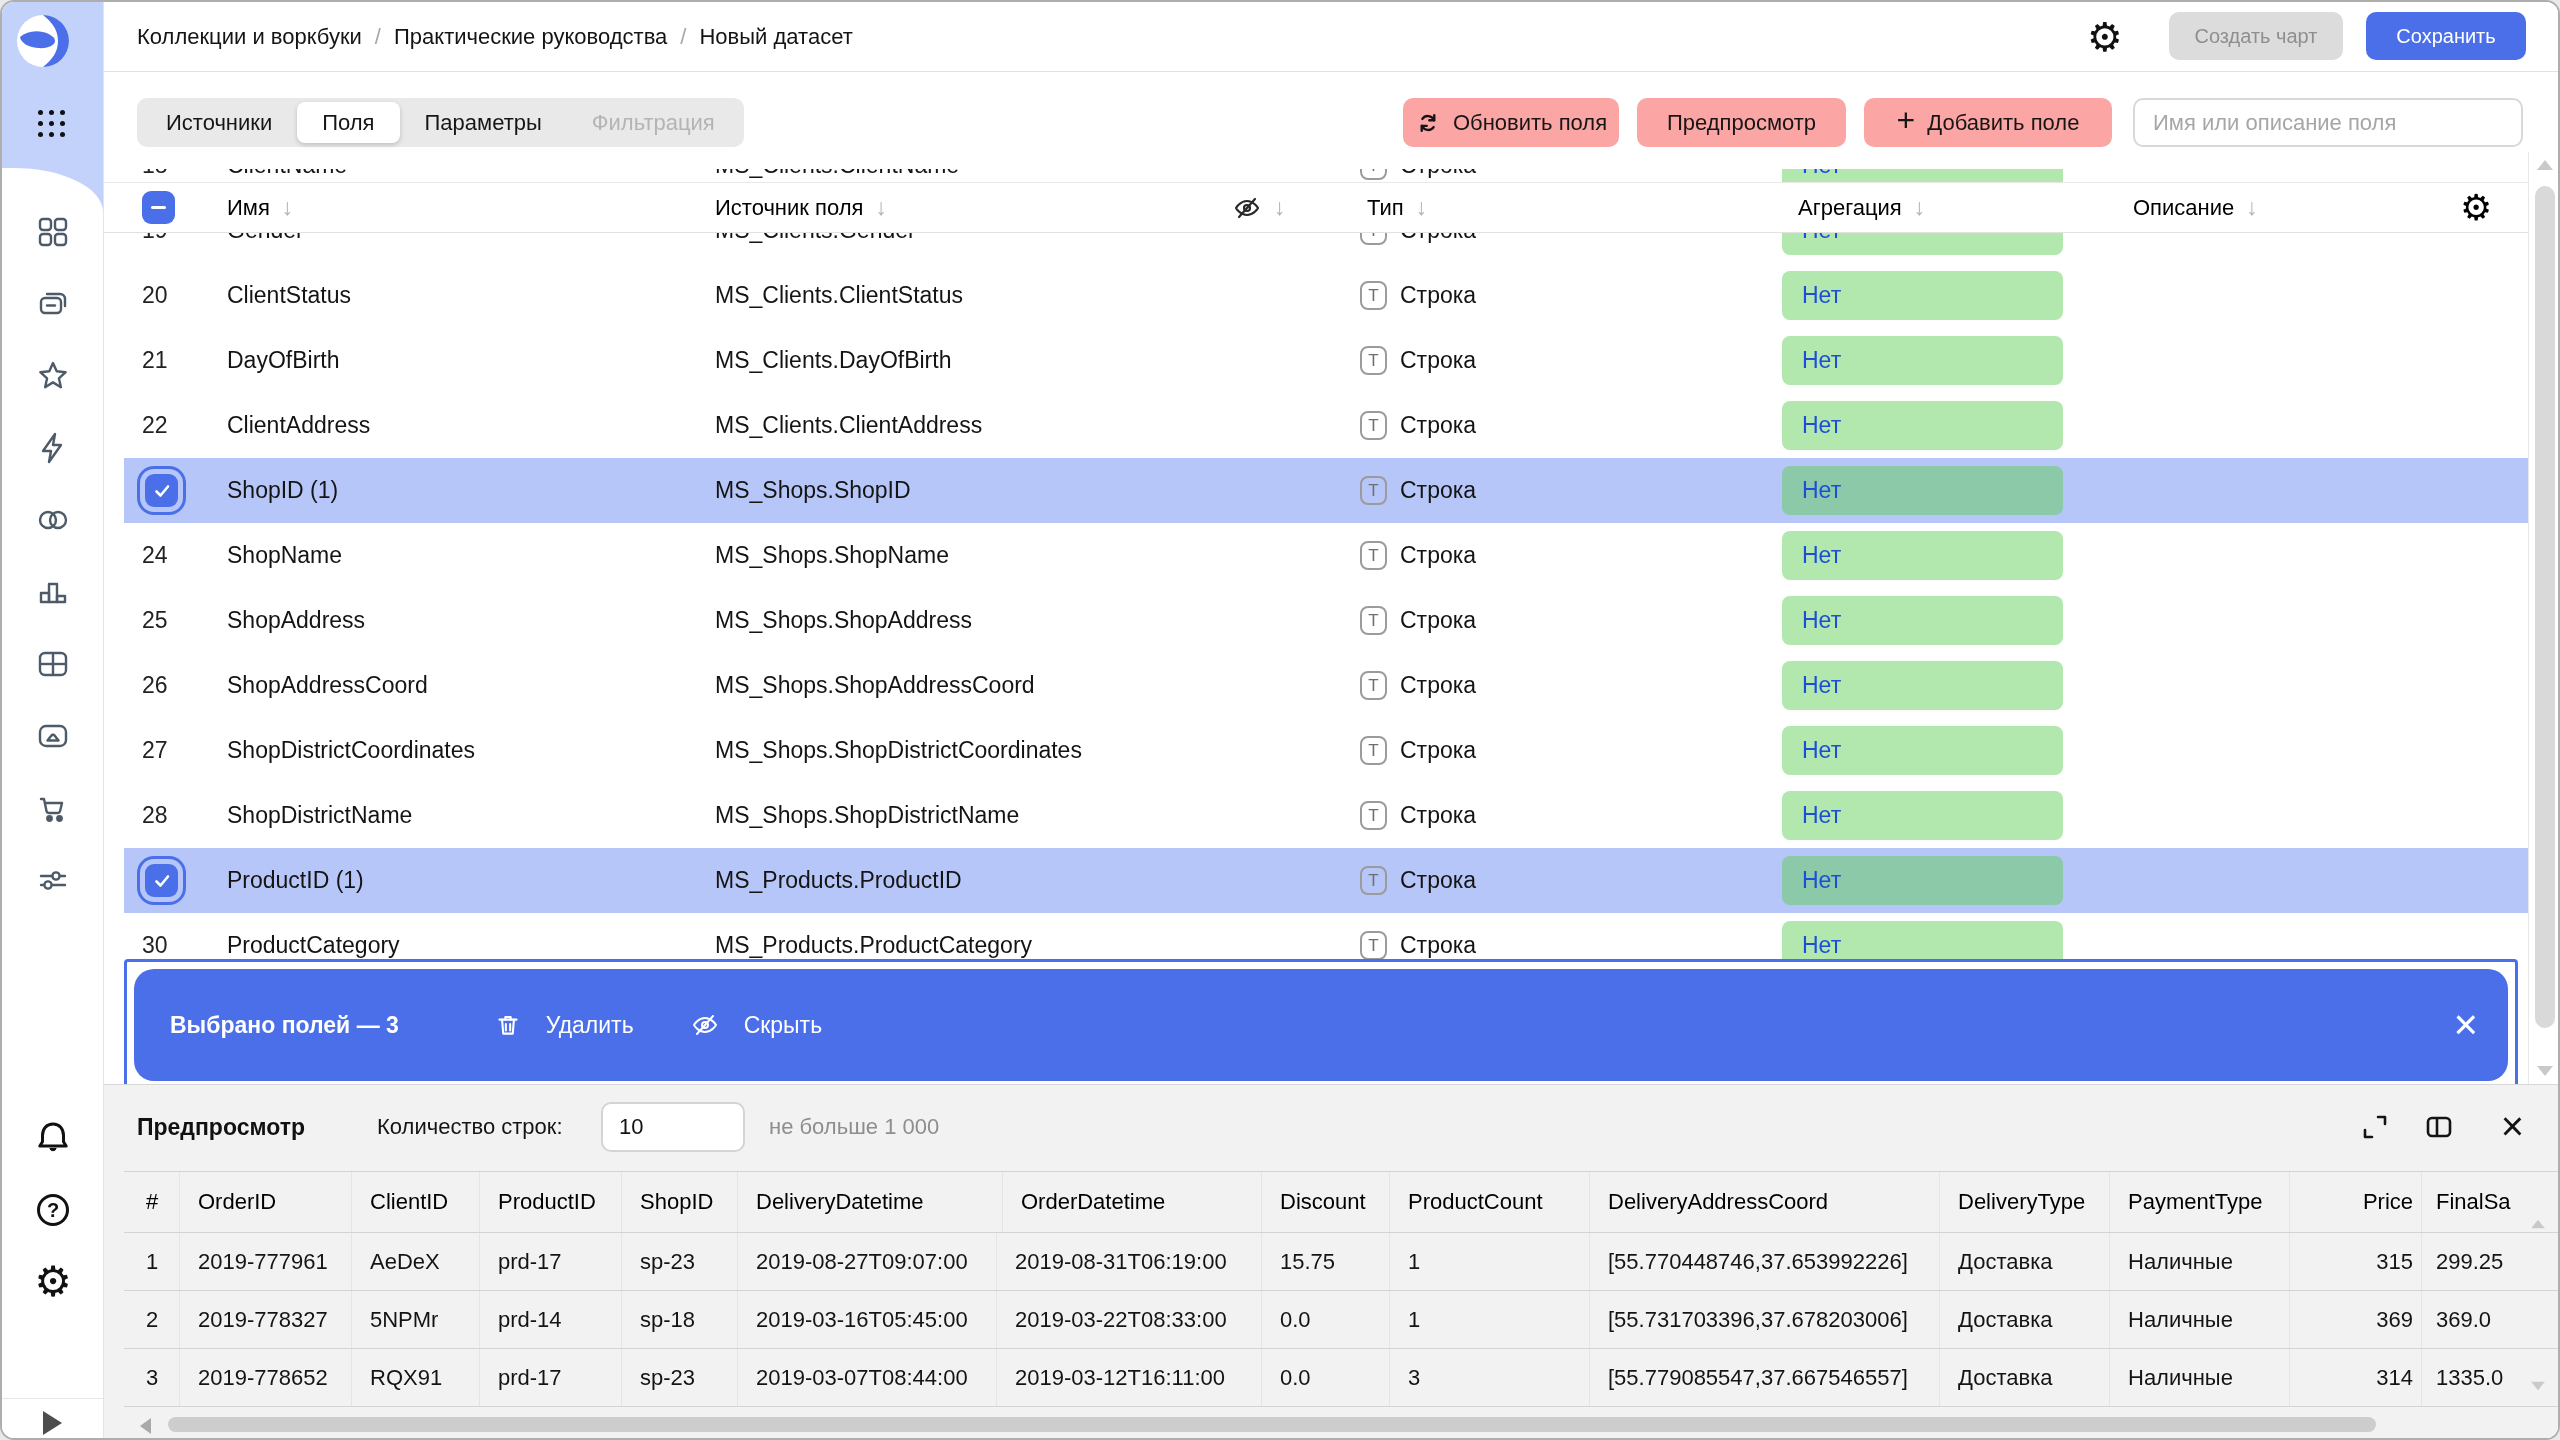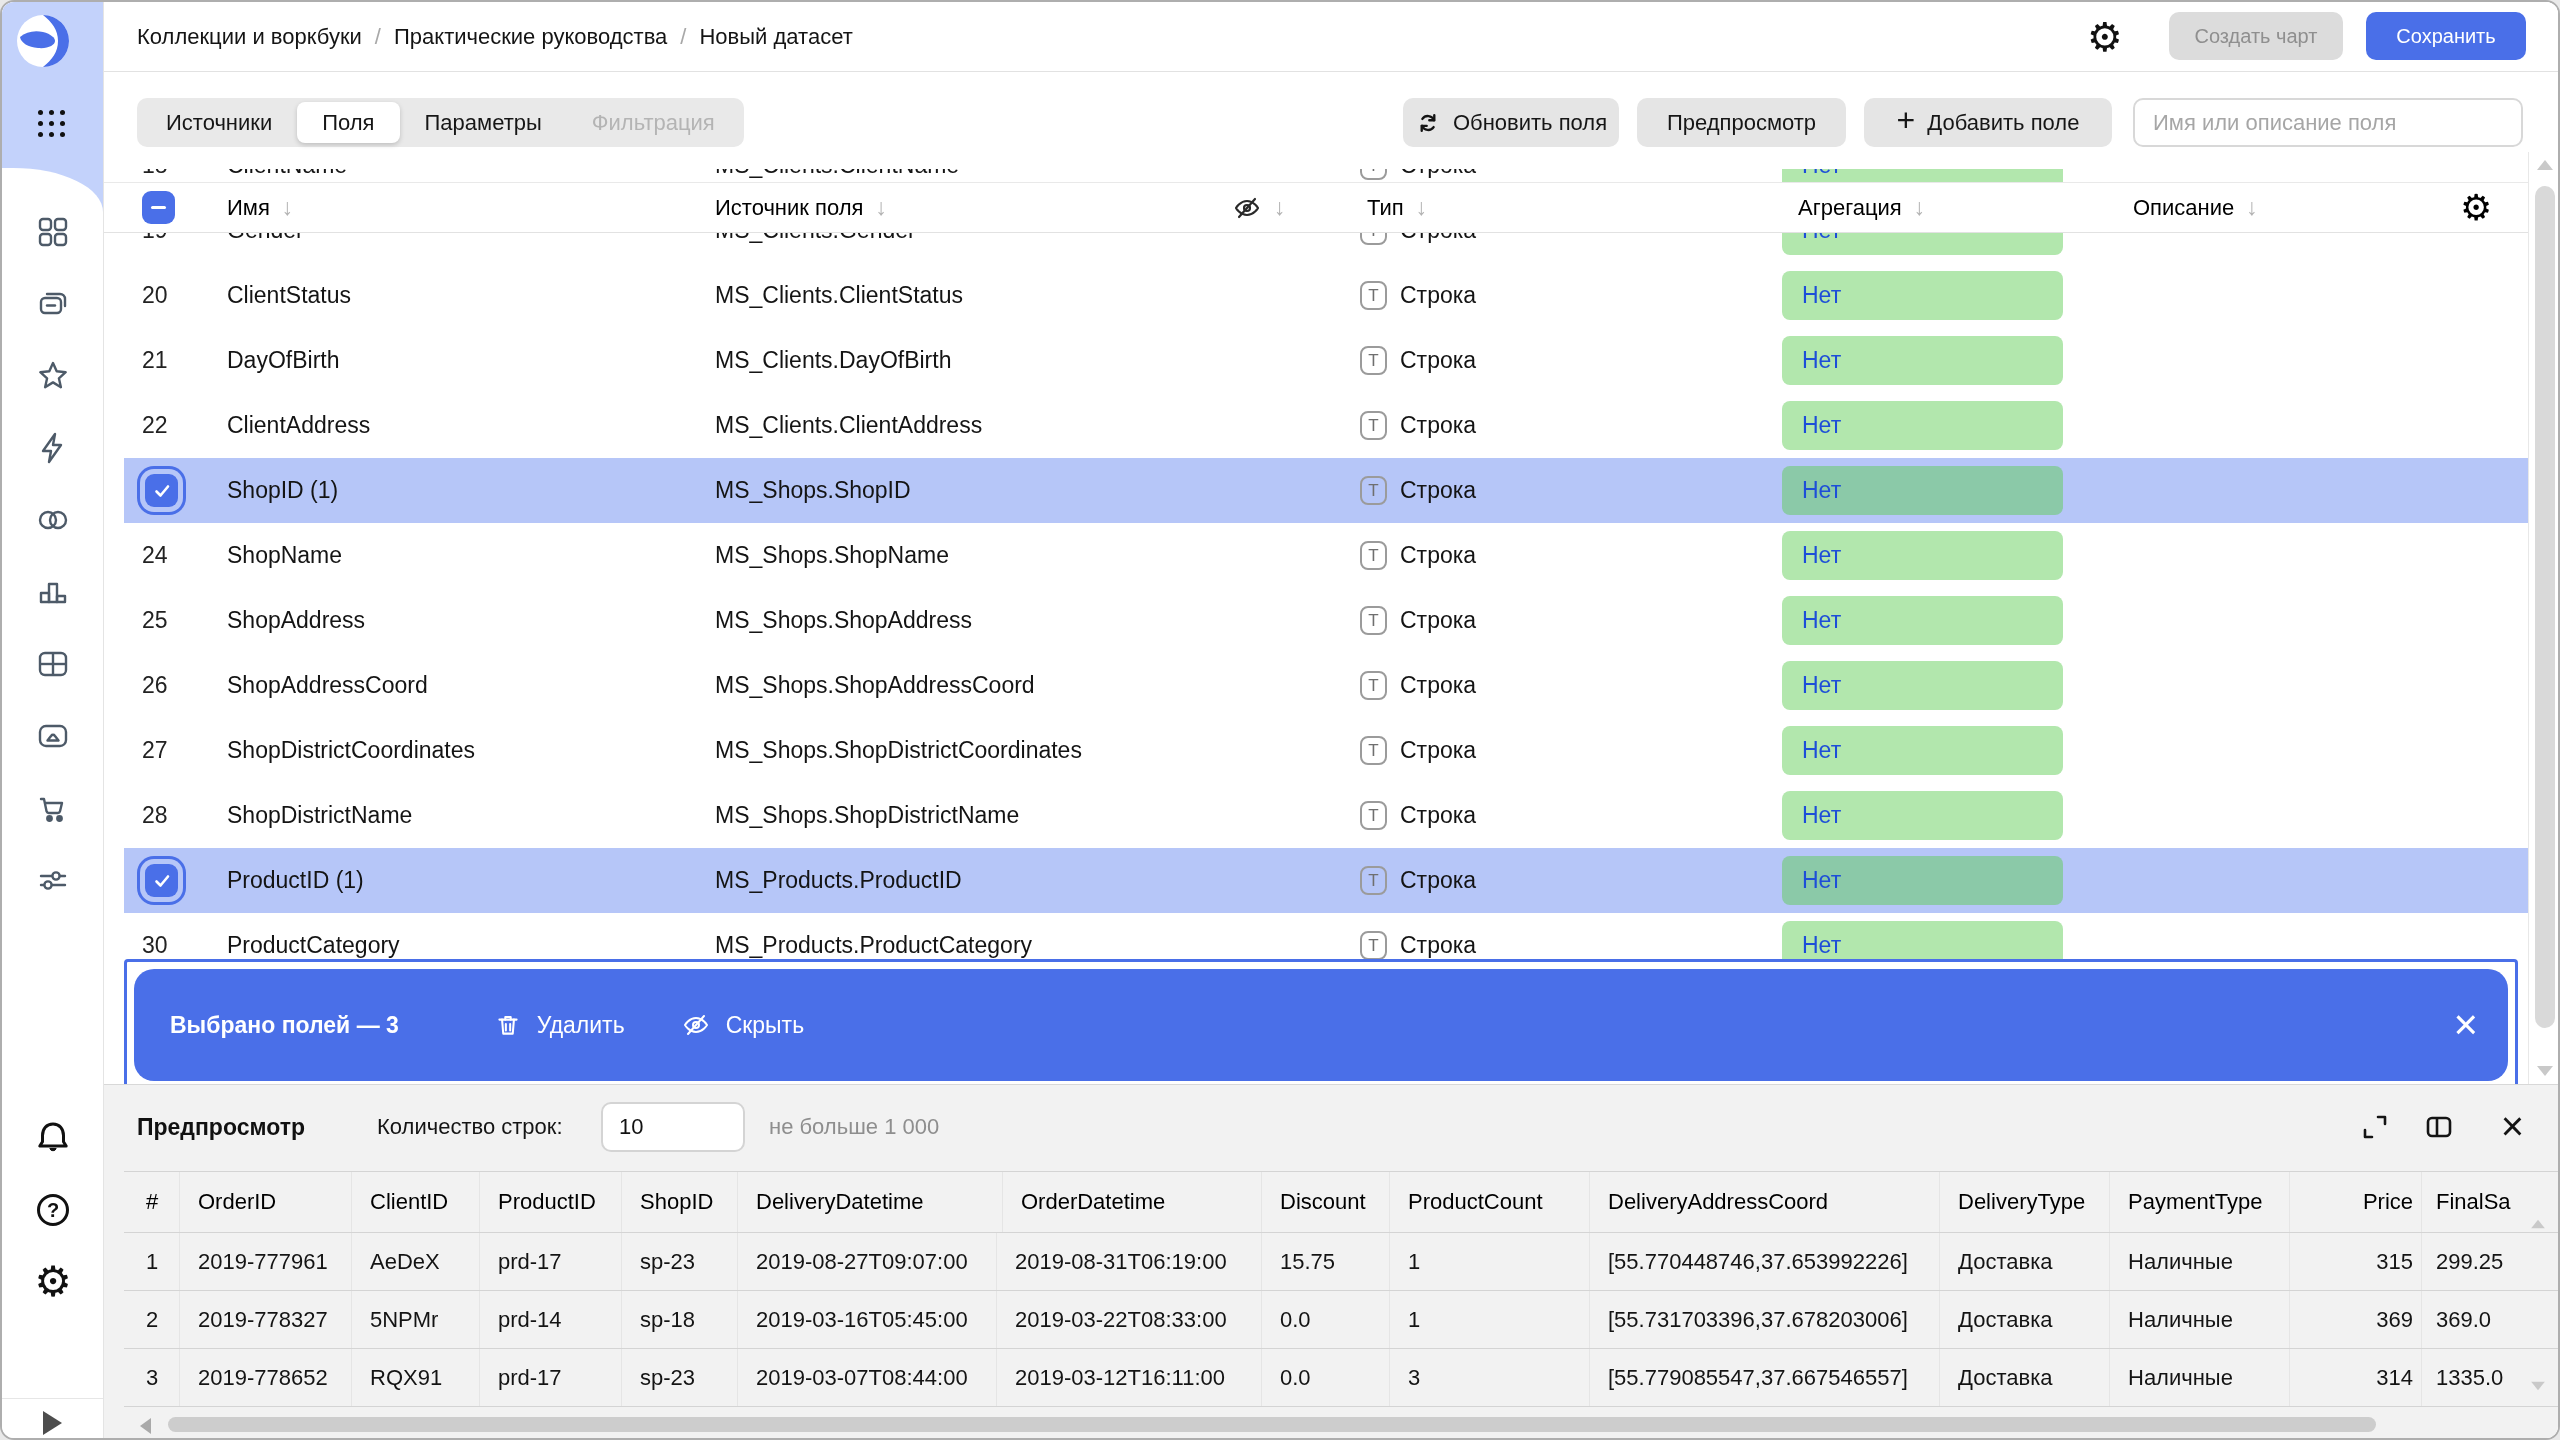--- a/index.html
+++ b/index.html
@@ -30,21 +30,21 @@
   .topbar-gear{position:absolute;left:1981px;top:15px;cursor:pointer;}
   .tb-btn{position:absolute;top:10px;height:48px;border-radius:10px;display:flex;align-items:center;justify-content:center;font-size:20px;cursor:pointer;}
   .btn-create{left:2065px;width:174px;background:#dcdcdc;color:#8f8f8f;}
   .btn-save{left:2262px;width:160px;background:#4a6fe8;color:#fff;}
 
   
   .tabs{position:absolute;left:33px;top:96px;height:49px;background:#e9e9e9;border-radius:10px;display:flex;align-items:center;padding:0 4px;box-sizing:border-box;}
   .tab{padding:0 25px;height:41px;display:flex;align-items:center;font-size:22px;color:#161616;border-radius:8px;cursor:pointer;}
   .tab.active{background:#fff;box-shadow:0 2px 5px rgba(0,0,0,.18);}
   .tab.disabled{color:#b4b4b4;cursor:default;}
-  .tbtn{position:absolute;top:96px;height:49px;border-radius:10px;background:#e5e5e5;display:flex;align-items:center;justify-content:center;gap:12px;font-size:22px;color:#161616;cursor:pointer;}
+  .tbtn{position:absolute;top:96px;height:49px;border-radius:10px;background:#fca5a5;display:flex;align-items:center;justify-content:center;gap:12px;font-size:22px;color:#161616;cursor:pointer;}
   #btn-refresh{left:1299px;width:216px;}
   #btn-preview{left:1533px;width:209px;}
   #btn-add{left:1760px;width:248px;}
   .plus-ic{font-size:32px;font-weight:400;margin-top:-4px;}
   .search{position:absolute;left:2029px;top:96px;width:390px;height:49px;border:2px solid #d8d8d8;border-radius:10px;box-sizing:border-box;padding:0 18px;font-size:22px;color:#111;background:#fff;outline:none;font-family:inherit;}
   .search::placeholder{color:#a6a6a6;}
 
   
   .fields-viewport{position:absolute;left:0;top:167px;width:2424px;height:915px;overflow:hidden;z-index:1;}
   .frows{position:absolute;left:20px;top:-36px;width:2404px;}
@@ -76,21 +76,21 @@
   .fsb-thumb{position:absolute;left:6px;top:34px;width:20px;height:842px;background:#d9d9d9;border-radius:10px;cursor:pointer;}
   .tri-up{width:0;height:0;border-left:8px solid transparent;border-right:8px solid transparent;border-bottom:10px solid #c9c9c9;}
   .tri-down{width:0;height:0;border-left:8px solid transparent;border-right:8px solid transparent;border-top:10px solid #c9c9c9;}
   .fsb-up{position:absolute;left:8px;top:8px;}
   .fsb-down{position:absolute;left:8px;bottom:8px;}
 
   
   .selbar-outline{position:absolute;left:20px;top:957px;width:2394px;height:132px;box-sizing:border-box;border:3px solid #4a6fe8;border-radius:4px;background:#fff;z-index:10;}
   .selbar{position:absolute;inset:7px;background:#4a6fe8;border-radius:20px;display:flex;align-items:center;color:#fff;font-size:23px;}
   .selbar-label{margin-left:36px;font-weight:600;}
-  .bar-action{display:flex;align-items:center;gap:15px;cursor:pointer;}
+  .bar-action{display:flex;align-items:center;gap:24px;cursor:pointer;}
   .ba-1{margin-left:95px;}
   .ba-2{margin-left:56px;}
   .selbar-close{position:absolute;right:30px;top:50%;transform:translateY(-50%);font-size:42px;font-weight:200;line-height:1;cursor:pointer;}
 
   
   .preview{position:absolute;left:0;top:1082px;right:0;height:358px;background:#f2f2f2;border-top:1px solid #d8d8d8;box-sizing:border-box;z-index:20;}
   .pv-title{position:absolute;left:33px;top:0;height:84px;display:flex;align-items:center;font-weight:700;font-size:23px;color:#111;}
   .pv-label{position:absolute;left:273px;top:0;height:84px;display:flex;align-items:center;font-size:22px;color:#141414;}
   .pv-input{position:absolute;left:497px;top:17px;width:144px;height:50px;border:2px solid #d4d4d4;border-radius:10px;background:#fff;font-size:22px;color:#111;padding:0 16px;box-sizing:border-box;outline:none;font-family:inherit;}
   .pv-hint{position:absolute;left:665px;top:0;height:84px;display:flex;align-items:center;font-size:22px;color:#8e8e8e;}

